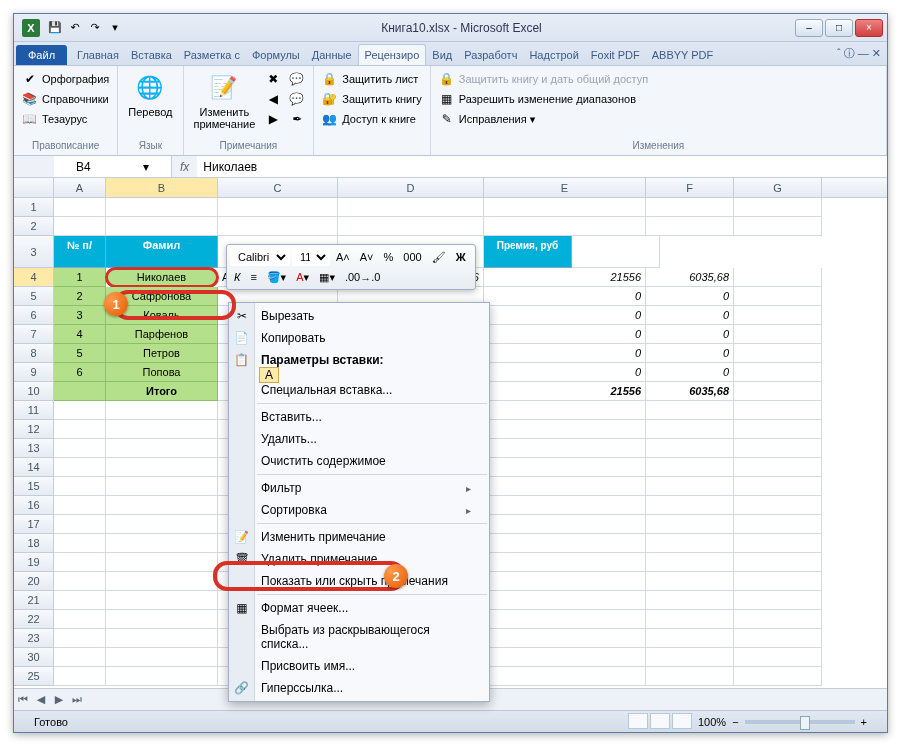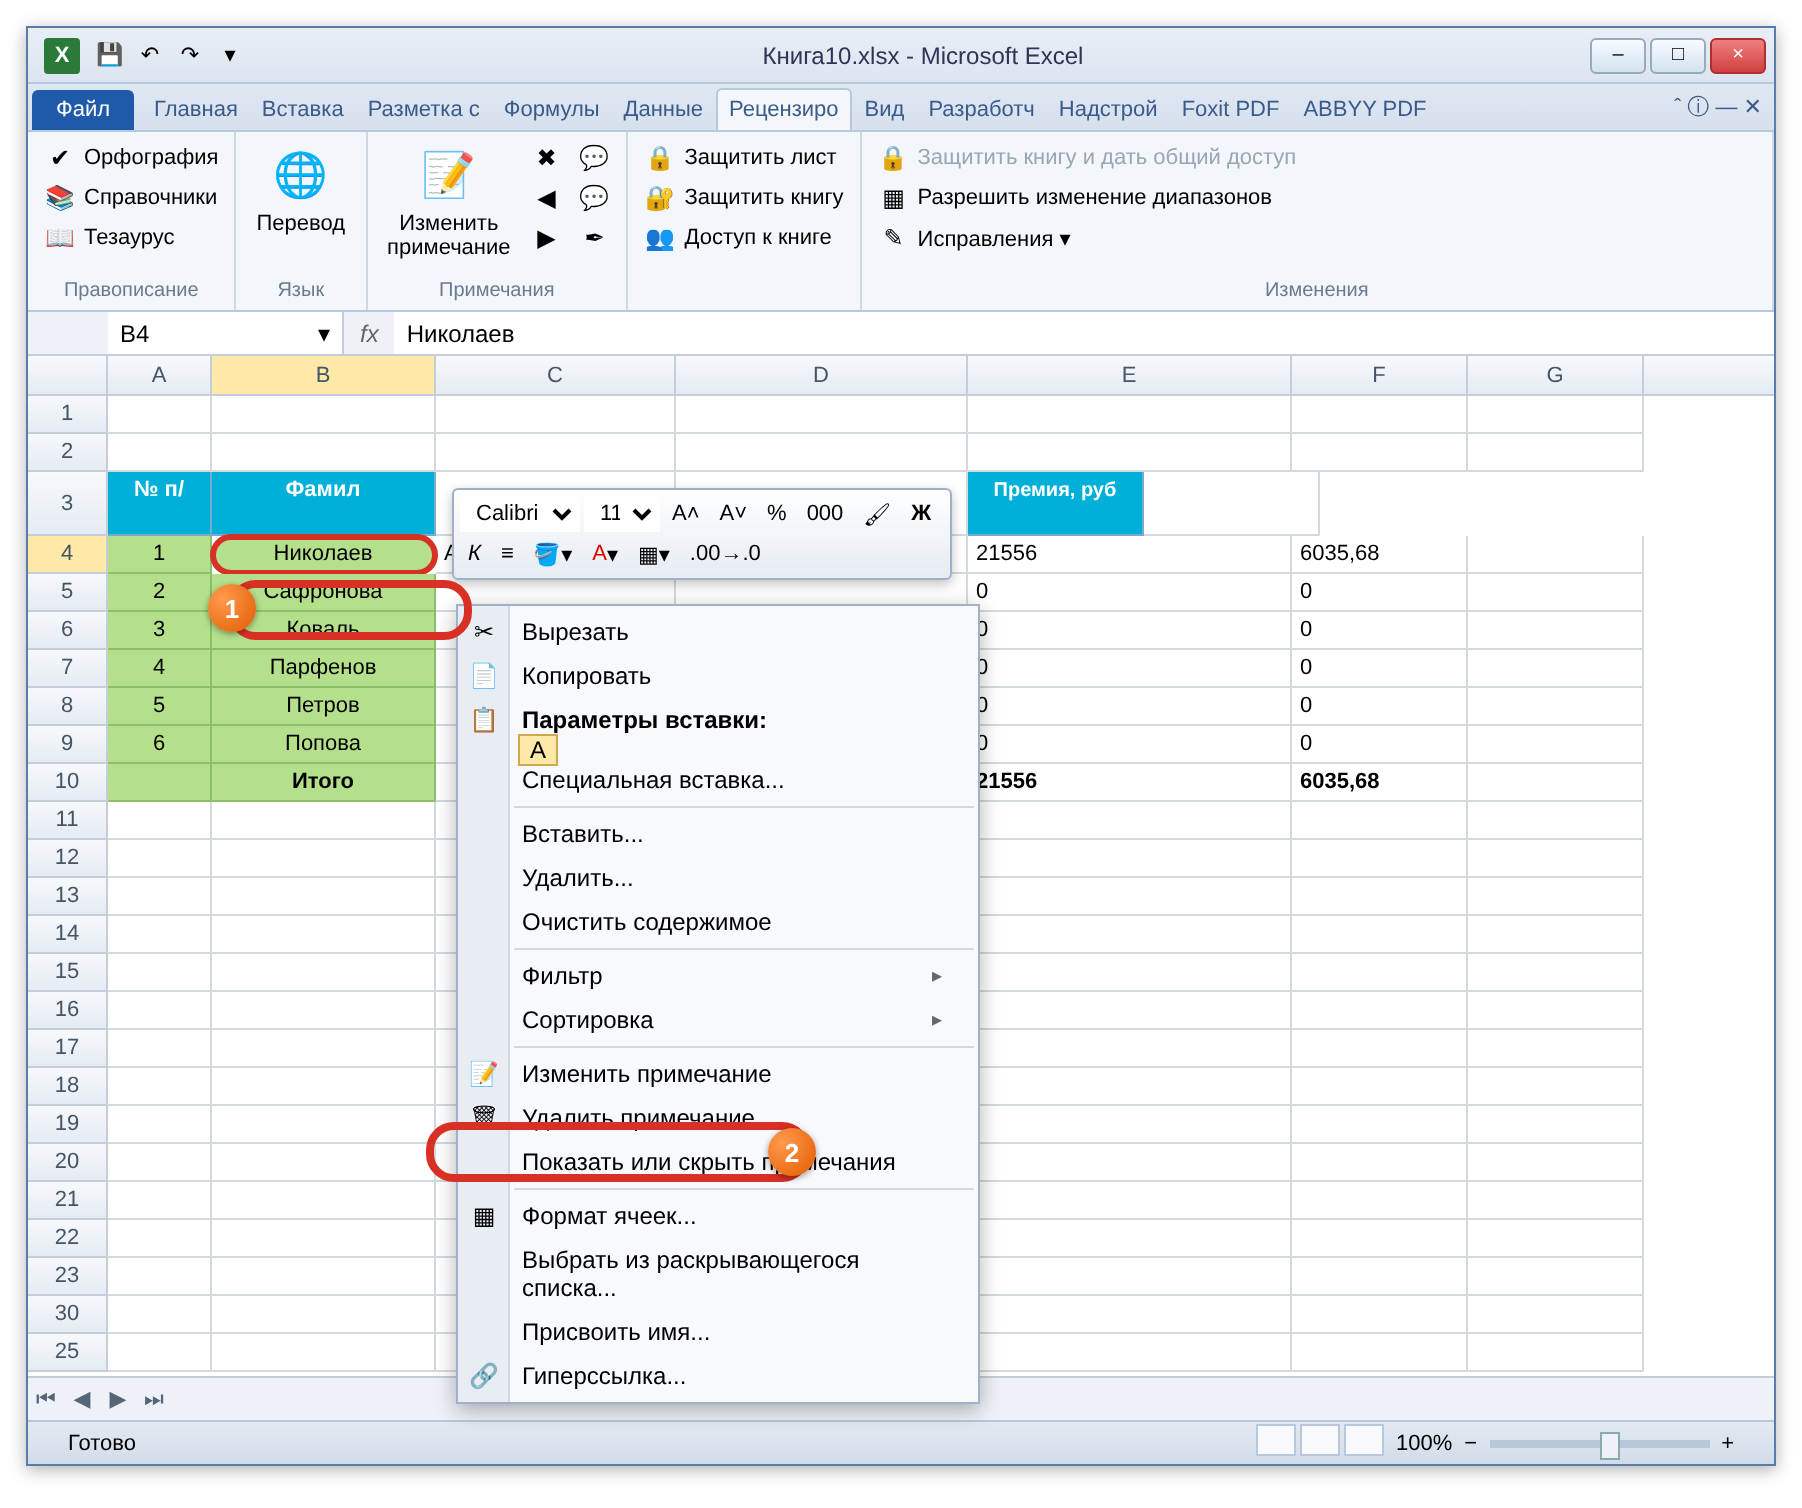--- a/index.html
+++ b/index.html
@@ -31,21 +31,21 @@
 .gitems { display:flex; gap:4px; align-items:flex-start; }
 .gcol { display:flex; flex-direction:column; gap:2px; }
 .gitem { display:flex; align-items:center; gap:4px; padding:1px 2px; white-space:nowrap; }
 .gitem.disabled { color:#9aa5b5; }
 .bigbtn { display:flex; flex-direction:column; align-items:center; gap:2px; padding:2px 4px; text-align:center; }
 .bigbtn .ico { width:32px; height:32px; display:flex; align-items:center; justify-content:center; font-size:22px; }
 .ico16 { width:16px; height:16px; display:inline-flex; align-items:center; justify-content:center; font-size:12px; }
 
 
 .fbar { height:22px; border-bottom:1px solid #c5cdd8; display:flex; align-items:center; font-size:12px; background:#eef2f8; }
-.namebox { width:118px; border-right:1px solid #c5cdd8; padding:0 6px; background:#fff; margin-left:40px; height:100%; display:flex; align-items:center; justify-content:space-between; }
+.namebox { width:118px; border-right:1px solid #c5cdd8; padding:0 22px; background:#fff; margin-left:40px; height:100%; display:flex; align-items:center; justify-content:space-between; }
 .fx { padding:0 8px; color:#666; font-style:italic; }
 .formula { flex:1; background:#fff; padding:0 6px; height:100%; display:flex; align-items:center; }
 
 
 .grid { position:relative; flex:1; overflow:hidden; }
 .colheads { display:flex; height:20px; font-size:11px; background:linear-gradient(#f7f9fc,#e5ebf3); border-bottom:1px solid #c5cdd8; }
 .rowhead-corner { width:40px; border-right:1px solid #c5cdd8; }
 .colhead { border-right:1px solid #c5cdd8; text-align:center; line-height:20px; color:#456; }
 .colhead.sel { background:#ffe9a8; }
 .rows { position:relative; }
@@ -53,21 +53,21 @@
 .rowhead { width:40px; background:linear-gradient(#f7f9fc,#e5ebf3); border-right:1px solid #c5cdd8; border-bottom:1px solid #c5cdd8; text-align:center; line-height:19px; color:#456; }
 .rowhead.sel { background:#ffe9a8; }
 .cell { border-right:1px solid #d4d9e0; border-bottom:1px solid #d4d9e0; padding:0 4px; line-height:19px; overflow:hidden; white-space:nowrap; }
 .cA{width:52px;} .cB{width:112px;} .cC{width:120px;} .cD{width:146px;} .cE{width:162px;} .cF{width:88px;} .cG{width:88px;}
 .table-head { background:#00b0d8; color:#fff; font-weight:600; text-align:center; border-right:1px solid #7ac; border-bottom:1px solid #7ac; }
 .table-head.two-line { line-height:12px; padding-top:4px; font-size:10px; }
 .row-h3 { height:32px; }
 .row-h3 .rowhead { line-height:32px; }
 .data-a { background:#b5e08b; text-align:center; border-right:1px solid #8bbf6b; border-bottom:1px solid #8bbf6b; }
 .data-b { background:#b5e08b; text-align:center; border-right:1px solid #8bbf6b; border-bottom:1px solid #8bbf6b; }
-.data-num { text-align:left; }
+.data-num { text-align:right;font-style:italic; }
 .sel-cell { outline:3px solid #d93025; outline-offset:-2px; border-radius:10px; }
 
 
 .minibar { position:absolute; left:212px; top:230px; background:linear-gradient(#fdfefe,#e7ecf3); border:1px solid #9fb0c8; border-radius:3px; padding:3px; display:flex; flex-wrap:wrap; gap:2px; width:250px; box-shadow:0 2px 6px rgba(0,0,0,.25); font-size:11px; z-index:10; }
 .minibar .mi { height:18px; padding:0 3px; display:inline-flex; align-items:center; border:1px solid transparent; }
 .minibar select { font-size:11px; border:1px solid #b8c8dc; background:#fff; height:18px; }
 
 
 .ctxmenu { position:absolute; left:214px; top:288px; width:262px; background:#f7f9fc; border:1px solid #9fb0c8; box-shadow:0 3px 10px rgba(0,0,0,.3); font-size:12px; z-index:9; padding:2px 0; }
 .ctxmenu .mico-col { position:absolute; left:0; top:0; bottom:0; width:26px; background:#e8edf4; border-right:1px solid #d0d8e4; }

